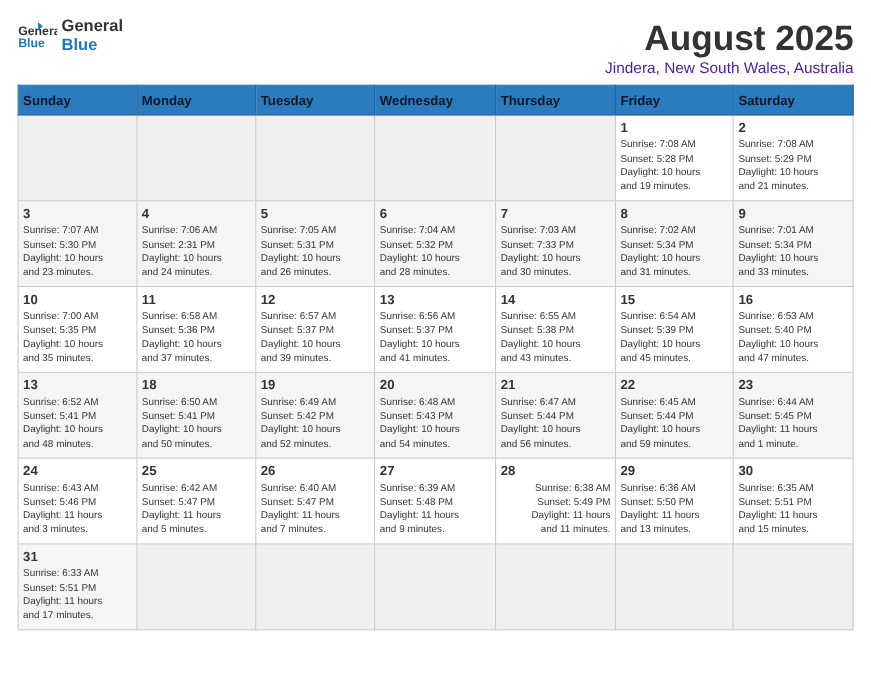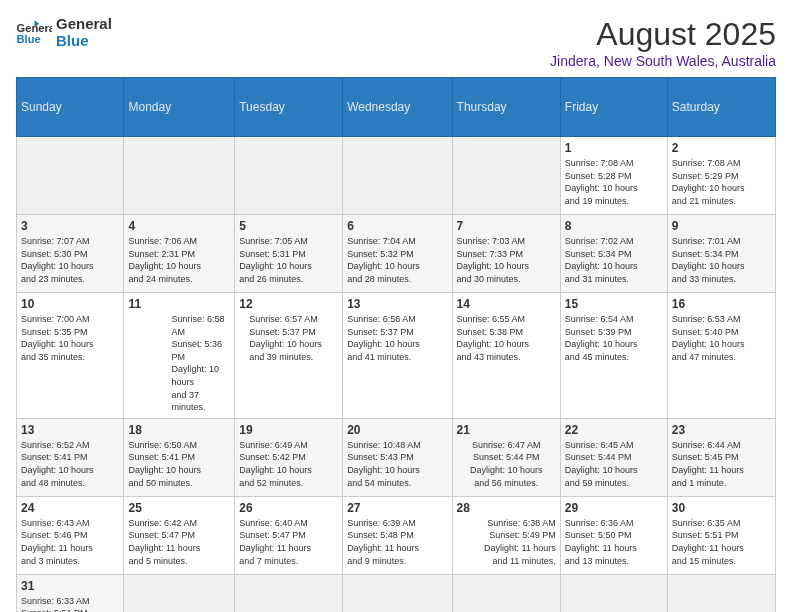--- a/index.html
+++ b/index.html
@@ -23,38 +23,38 @@
     }
     .logo-icon {
       width: 36px;
       height: 28px;
     }
     .title-block {
       text-align: right;
     }
     .month-title {
       font-size: 32px;
-      font-weight: normal;
+      font-weight: bold;
       color: #333;
     }
     .location {
       font-size: 14px;
       color: #4c1d95;
     }
     table {
       width: 100%;
       border-collapse: collapse;
       border: 1px solid #ccc;
     }
     thead tr th {
       background-color: #2b7bbf;
-      color: #e5e5e5;
+      color: #0f172a;
       font-size: 12px;
-      font-weight: normal;
-      padding: 22px 4px;
+      font-weight: bold;
+      padding: 6px 4px;
       text-align: left;
       border: 1px solid #2068a5;
     }
     tbody tr td {
       vertical-align: top;
       border: 1px solid #ccc;
       padding: 4px;
       font-size: 9.5px;
       color: #333;
       width: 113px;
@@ -194,28 +194,28 @@
       <tr>
         <td>
           <span class="day-number">10</span>
           <div class="day-info" style="white-space: pre-line;">Sunrise: 7:00 AM
 Sunset: 5:35 PM
 Daylight: 10 hours
 and 35 minutes.</div>
         </td>
         <td>
           <span class="day-number">11</span>
-          <div class="day-info" style="white-space: pre-line; margin-left: 43px;">Sunrise: 6:58 AM
+          <div class="day-info" style="white-space: pre-line;">Sunrise: 6:58 AM
 Sunset: 5:36 PM
 Daylight: 10 hours
 and 37 minutes.</div>
         </td>
         <td>
           <span class="day-number">12</span>
-          <div class="day-info" style="white-space: pre-line; margin-left: 10px;">Sunrise: 6:57 AM
+          <div class="day-info" style="white-space: pre-line;">Sunrise: 6:57 AM
 Sunset: 5:37 PM
 Daylight: 10 hours
 and 39 minutes.</div>
         </td>
         <td>
           <span class="day-number">13</span>
           <div class="day-info" style="white-space: pre-line;">Sunrise: 6:56 AM
 Sunset: 5:37 PM
 Daylight: 10 hours
 and 41 minutes.</div>
@@ -259,28 +259,28 @@
         </td>
         <td>
           <span class="day-number">19</span>
           <div class="day-info" style="white-space: pre-line;">Sunrise: 6:49 AM
 Sunset: 5:42 PM
 Daylight: 10 hours
 and 52 minutes.</div>
         </td>
         <td>
           <span class="day-number">20</span>
-          <div class="day-info" style="white-space: pre-line;">Sunrise: 10:48 AM
+          <div class="day-info" style="white-space: pre-line;">Sunrise: 6:48 AM
 Sunset: 5:43 PM
 Daylight: 10 hours
 and 54 minutes.</div>
         </td>
         <td>
           <span class="day-number">21</span>
-          <div class="day-info" style="white-space: pre-line; text-align: center;">Sunrise: 6:47 AM
+          <div class="day-info" style="white-space: pre-line;">Sunrise: 6:47 AM
 Sunset: 5:44 PM
 Daylight: 10 hours
 and 56 minutes.</div>
         </td>
         <td>
           <span class="day-number">22</span>
           <div class="day-info" style="white-space: pre-line;">Sunrise: 6:45 AM
 Sunset: 5:44 PM
 Daylight: 10 hours
 and 59 minutes.</div>

